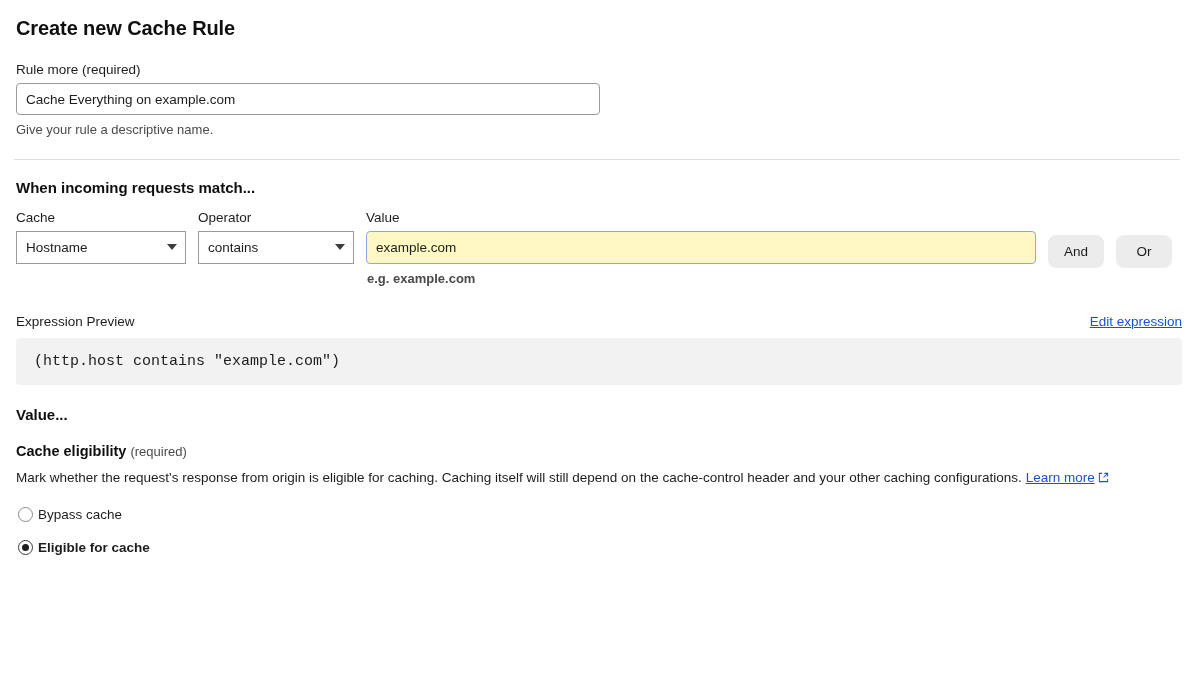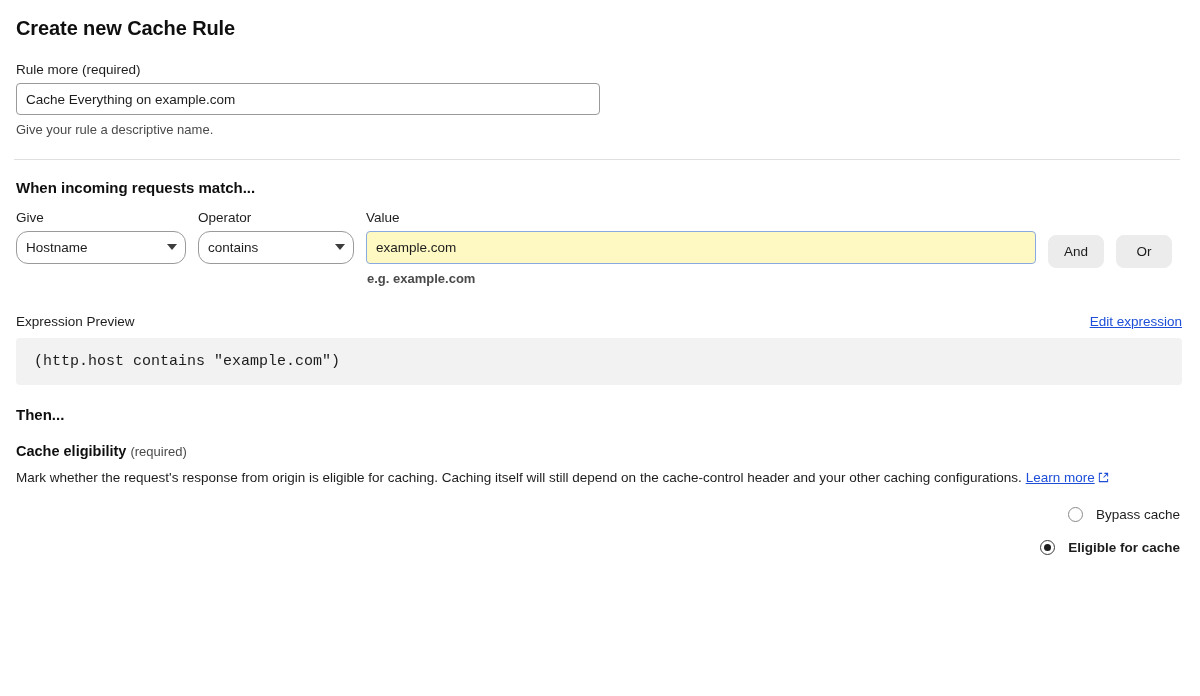--- a/index.html
+++ b/index.html
@@ -74,21 +74,21 @@
     color: #1d1d1d;
     margin-bottom: 6px;
   }
   .select-wrap {
     position: relative;
     height: 33px;
   }
   .select-box {
     height: 33px;
     border: 1px solid #9a9a9a;
-    border-radius: 12px;
+    border-radius: 0;
     background: #fff;
     display: flex;
     align-items: center;
     padding: 5px 9px;
     font-size: 13.5px;
     color: #1d1d1d;
   }
   .select-field { width: 170px; }
   .select-operator { width: 156px; }
   .chev {
@@ -188,23 +188,22 @@
     cursor: pointer;
   }
   .ext-icon {
     display: inline-block;
     vertical-align: -1px;
     margin-left: 3px;
   }
   .radio-row {
     display: flex;
     align-items: center;
-    gap: 13px;
+    gap: 5px;
     margin: 18px 0 0 4px;
-    justify-content: flex-end;
   }
   .radio {
     width: 15px;
     height: 15px;
     border: 1px solid #8a8a8a;
     border-radius: 50%;
     background: #fff;
     position: relative;
     flex: none;
   }
@@ -235,21 +234,21 @@
   <div class="field-label">Rule more (required)</div>
   <input class="text-input" type="text" value="Cache Everything on example.com" style="">
   <div class="help-text">Give your rule a descriptive name.</div>
 
   <hr class="divider">
 
   <div class="section-title">When incoming requests match...</div>
 
   <div class="match-row">
     <div>
-      <div class="col-label">Give</div>
+      <div class="col-label">Cache</div>
       <div class="select-wrap select-field">
         <div class="select-box select-field">
           <span>Hostname</span>
         </div>
         <span class="chev"></span>
       </div>
     </div>
 
     <div>
       <div class="col-label">Operator</div>
@@ -274,21 +273,21 @@
       <button class="btn-gray">Or</button>
     </div>
   </div>
 
   <div class="expr-header">
     <span class="expr-label">Expression Preview</span>
     <span class="expr-edit">Edit expression</span>
   </div>
   <div class="expr-box">(http.host contains "example.com")</div>
 
-  <div class="then-title">Then...</div>
+  <div class="then-title">Value...</div>
 
   <div class="sub-head">
     <span>Cache eligibility</span><span class="req">(required)</span>
   </div>
 
   <div class="desc">
     <span>Mark whether the request's response from origin is eligible for caching. Caching itself will still depend on the cache-control header and your other caching configurations. </span><span class="link">Learn more</span><span class="ext-icon"><svg width="11" height="11" viewBox="0 0 12 12">
           <path d="M4.5 1.5h-3v9h9v-3" fill="none" stroke="#1d4ed8" stroke-width="1.1"></path>
           <path d="M7 1.5h3.5V5" fill="none" stroke="#1d4ed8" stroke-width="1.1"></path>
           <path d="M10.3 1.7L6 6" fill="none" stroke="#1d4ed8" stroke-width="1.1"></path>

